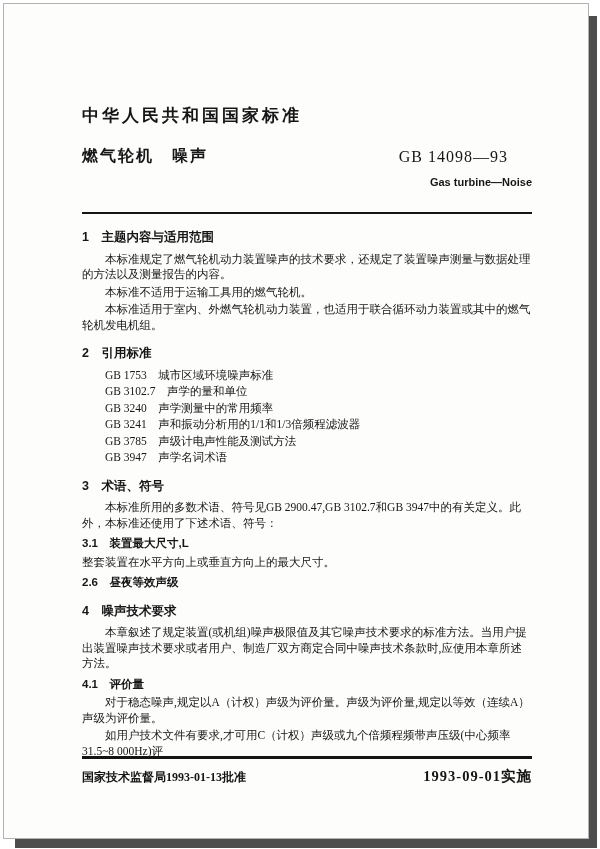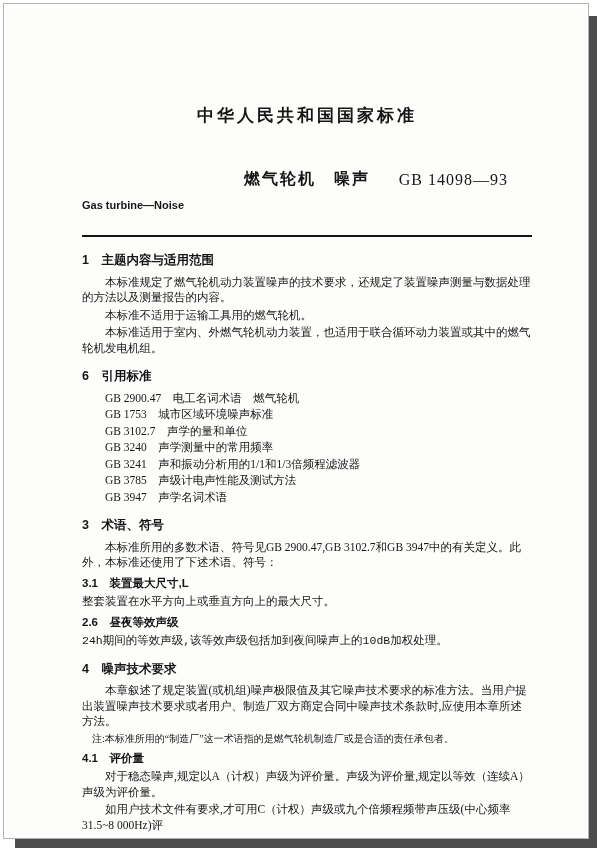--- a/index.html
+++ b/index.html
@@ -16,46 +16,46 @@
     background: #fdfdfc;
     border: 1px solid #b3b3b3;
     box-shadow: 10px 11px 0 -2px #4d4d4d;
     overflow: hidden;
   }
   .content {
     position: absolute; top: 0; left: 0; right: 0;
     padding: 100px 56px 0 78px;
   }
   .std-label {
-    text-align: center; font-weight: bold;
+    font-weight: bold;
     font-size: 17px; letter-spacing: 3px;
   }
-  .title-row { position: relative; margin-top: 42px; text-align: center; }
+  .title-row { position: relative; margin-top: 19px; text-align: left; }
   .title-cn { font-weight: bold; font-size: 16px; letter-spacing: 2px; }
   .std-code {
     position: absolute; right: 24px; top: 2px;
     font-size: 16px; letter-spacing: 1px; font-weight: normal;
   }
   .title-en {
-    text-align: left; font-weight: bold; font-size: 11px;
+    text-align: right; font-weight: bold; font-size: 11px;
     margin-top: 9px; font-family: "Liberation Sans", sans-serif;
   }
   .rule { border: none; border-top: 2px solid #141414; margin: 24px 0 0 0; }
 
   .body-text { font-size: 11.5px; line-height: 15.5px; margin-top: 16px; }
   h2.sec {
     font-family: "Liberation Sans", sans-serif;
     font-size: 12.5px; font-weight: bold; margin: 13px 0 6px 0;
   }
   h3.subsec {
     font-family: "Liberation Sans", sans-serif;
     font-size: 11.5px; font-weight: bold; margin: 5px 0 3px 0;
   }
   p.para { text-indent: 2em; margin: 0 0 2px 0; font-family: Liberation Serif, serif; }
-  p.flush { margin: 0 0 2px 0; text-indent: 0; font-family: Liberation Mono, monospace; }
+  p.flush { margin: 0 0 2px 0; text-indent: 0; }
   ul.refs { list-style: none; margin: 0 0 0 2em; padding: 0; }
   ul.refs li { margin-bottom: 1px; }
   p.note { font-size: 10px; line-height: 14px; margin: 2px 0 3px 0; text-indent: 1em; }
 
   .footer { position: absolute; left: 78px; right: 56px; bottom: 52px; }
   .footer-rule { border: none; border-top: 3px solid #141414; margin: 0 0 8px 0; }
   .footer-row { display: flex; justify-content: space-between; align-items: baseline; }
   .approve { font-weight: bold; font-size: 12px; }
   .impl { font-weight: bold; font-size: 14.5px; letter-spacing: 1px; }
 </style>
@@ -79,46 +79,50 @@
     <div class="body-text">
 
       <section>
         <h2 class="sec">1　主题内容与适用范围</h2>
         <p class="para">本标准规定了燃气轮机动力装置噪声的技术要求，还规定了装置噪声测量与数据处理的方法以及测量报告的内容。</p>
         <p class="para">本标准不适用于运输工具用的燃气轮机。</p>
         <p class="para">本标准适用于室内、外燃气轮机动力装置，也适用于联合循环动力装置或其中的燃气轮机发电机组。</p>
       </section>
 
       <section>
-        <h2 class="sec">6　引用标准</h2>
+        <h2 class="sec">2　引用标准</h2>
         <ul class="refs">
-          <li>GB 2900.47　电工名词术语　燃气轮机</li>
           <li>GB 1753　城市区域环境噪声标准</li>
           <li>GB 3102.7　声学的量和单位</li>
           <li>GB 3240　声学测量中的常用频率</li>
           <li>GB 3241　声和振动分析用的1/1和1/3倍频程滤波器</li>
           <li>GB 3785　声级计电声性能及测试方法</li>
           <li>GB 3947　声学名词术语</li>
         </ul>
       </section>
 
       <section>
         <h2 class="sec">3　术语、符号</h2>
         <p class="para">本标准所用的多数术语、符号见GB 2900.47,GB 3102.7和GB 3947中的有关定义。此外，本标准还使用了下述术语、符号：</p>
         <h3 class="subsec">3.1　装置最大尺寸,L</h3>
         <p class="flush">整套装置在水平方向上或垂直方向上的最大尺寸。</p>
         <h3 class="subsec">2.6　昼夜等效声级</h3>
-        <p class="flush">24h期间的等效声级,该等效声级包括加到夜间噪声上的10dB加权处理。</p>
       </section>
 
       <section>
         <h2 class="sec">4　噪声技术要求</h2>
         <p class="para">本章叙述了规定装置(或机组)噪声极限值及其它噪声技术要求的标准方法。当用户提出装置噪声技术要求或者用户、制造厂双方商定合同中噪声技术条款时,应使用本章所述方法。</p>
-        <p class="note">注:本标准所用的“制造厂”这一术语指的是燃气轮机制造厂或是合适的责任承包者。</p>
         <h3 class="subsec">4.1　评价量</h3>
         <p class="para">对于稳态噪声,规定以A（计权）声级为评价量。声级为评价量,规定以等效（连续A）声级为评价量。</p>
         <p class="para">如用户技术文件有要求,才可用C（计权）声级或九个倍频程频带声压级(中心频率31.5~8 000Hz)评</p>
       </section>
 
     </div>
   </div>
 
+  <div class="footer">
+    <hr class="footer-rule">
+    <div class="footer-row">
+      <span class="approve">国家技术监督局1993-01-13批准</span>
+      <span class="impl">1993-09-01实施</span>
+    </div>
+  </div>
 </div>
 
 </body></html>

